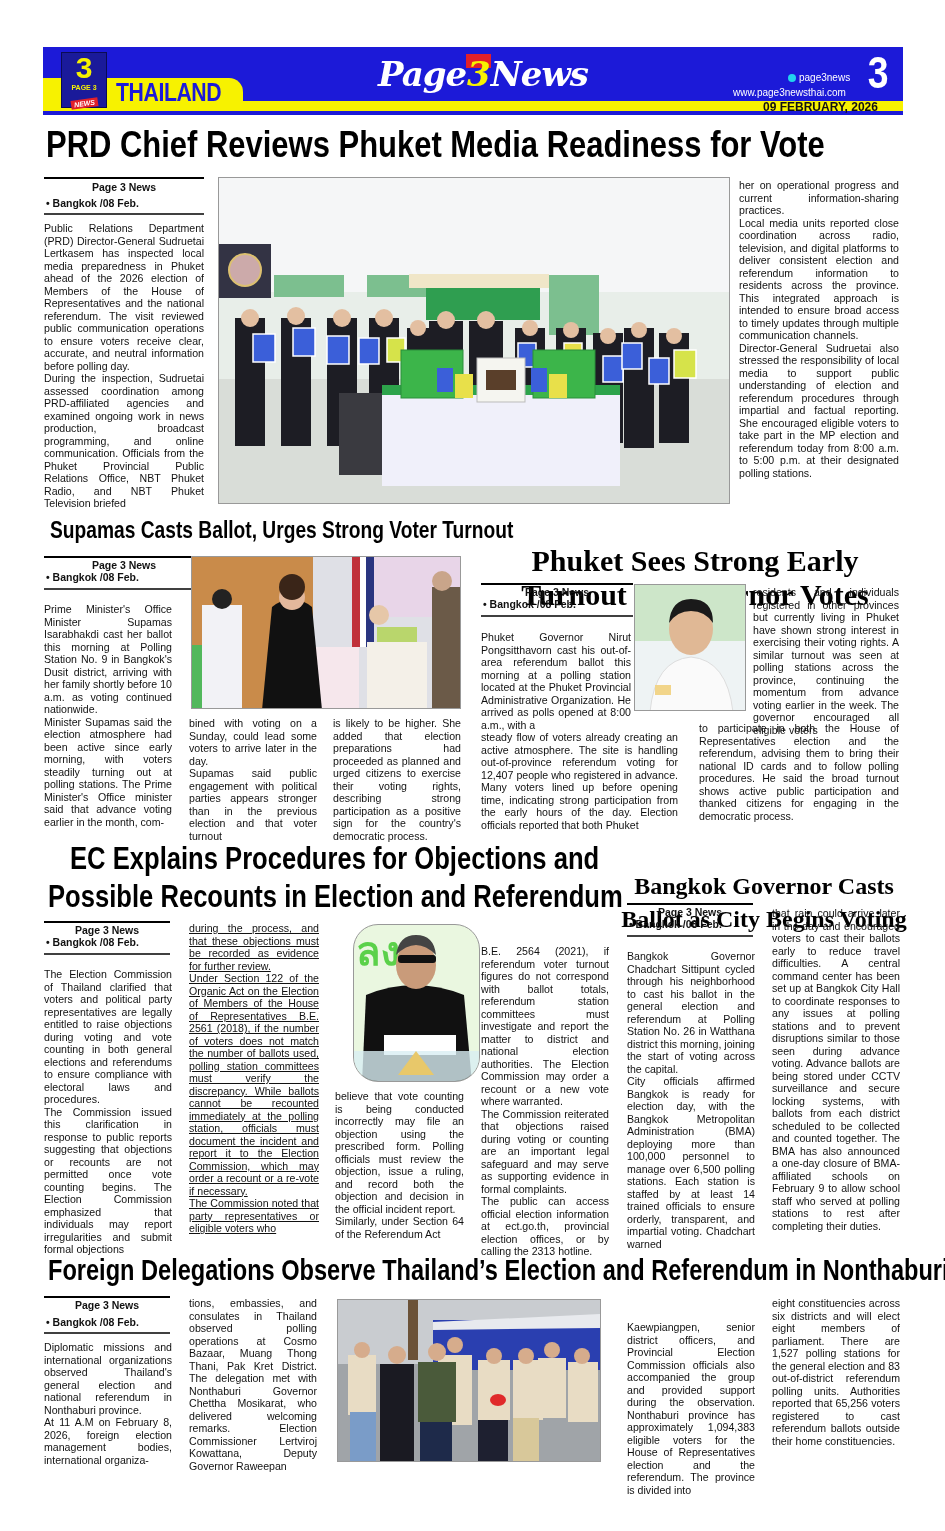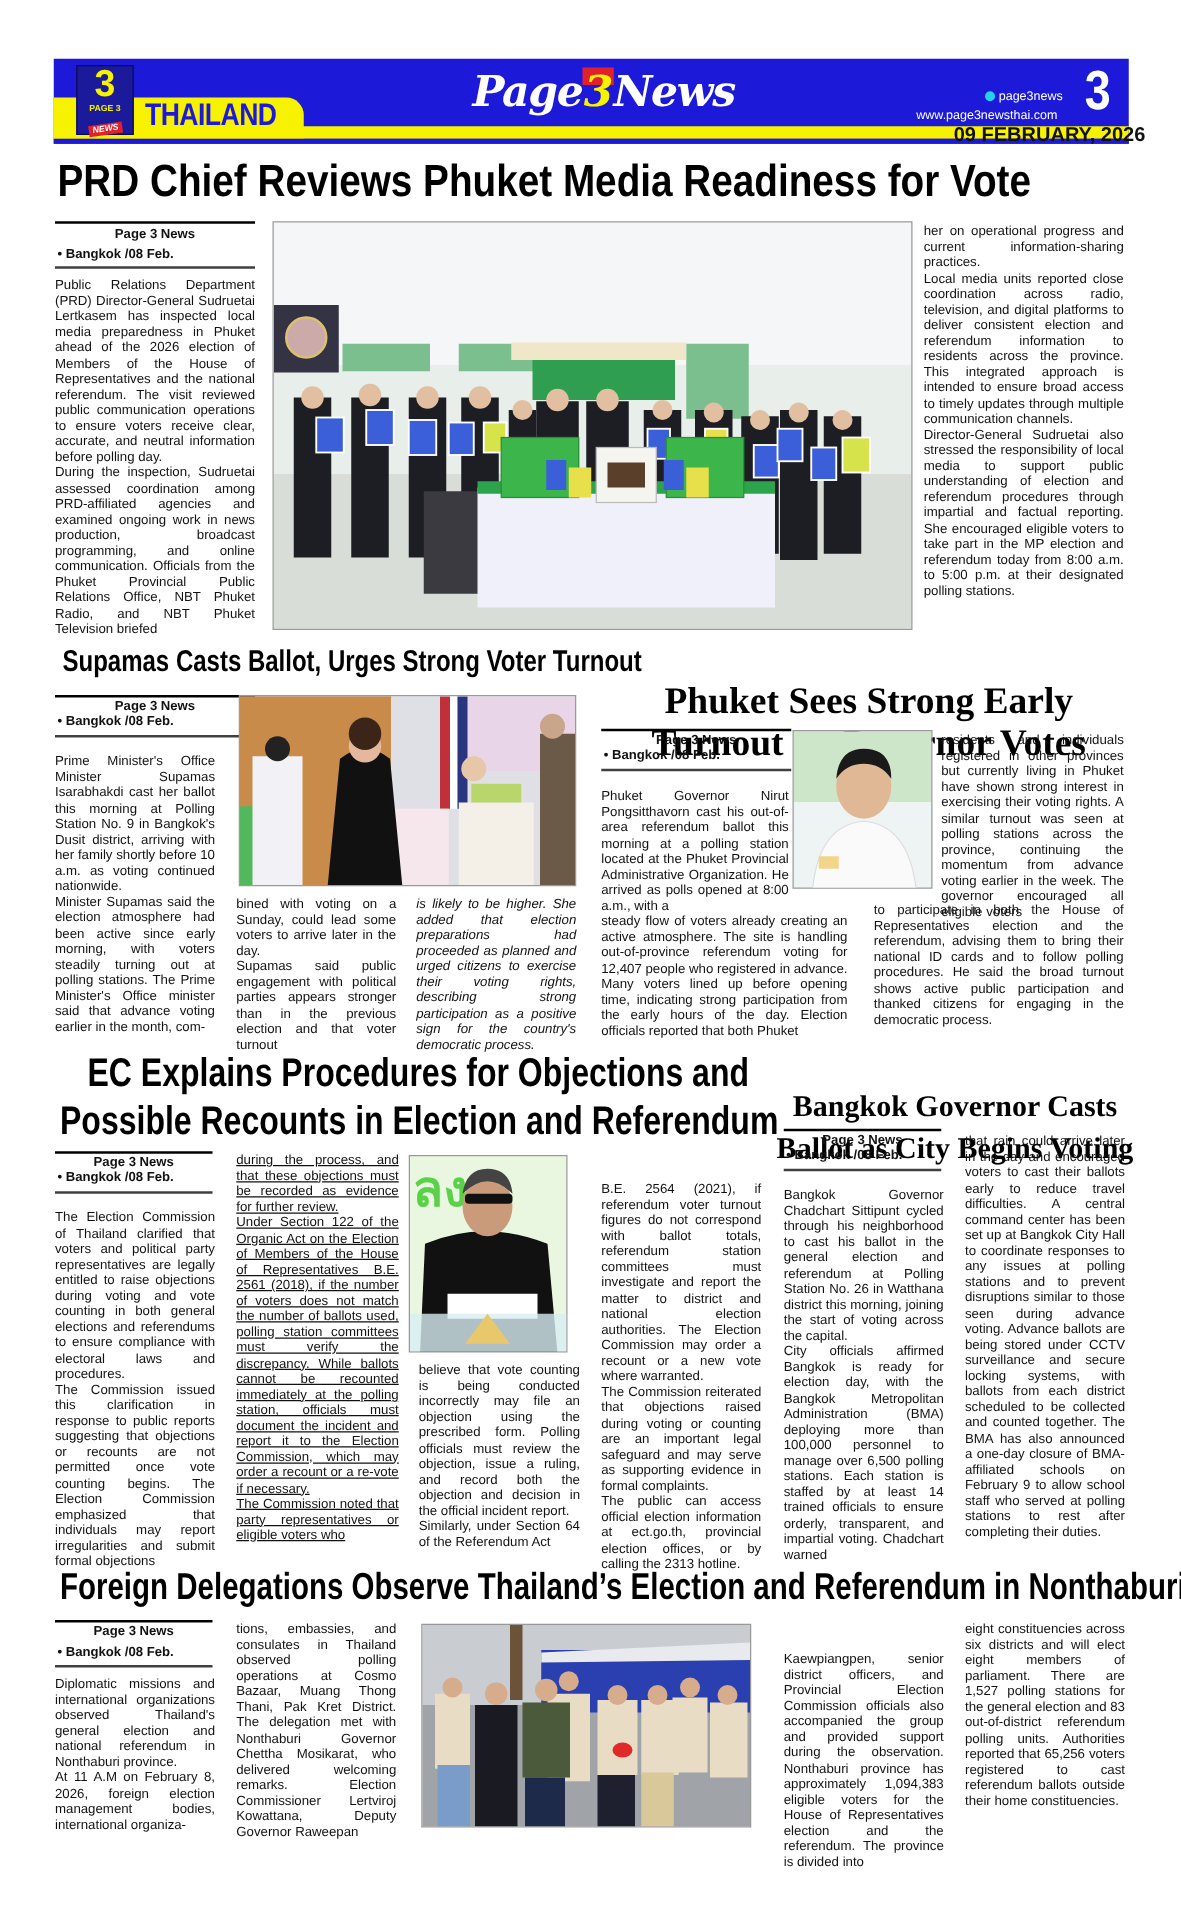--- a/index.html
+++ b/index.html
@@ -17,21 +17,21 @@
   .logo-3 { font-family: "Liberation Sans", sans-serif; font-weight: 900; font-size: 30px; line-height: 30px; color: #f7f200; }
   .logo-p3 { font-size: 7px; font-weight: bold; color: #f7f200; line-height: 9px; }
   .logo-news { display: inline-block; font-size: 7px; font-weight: bold; font-style: italic; color: #fff; background: #e2202a; padding: 0 3px; transform: rotate(-8deg); line-height: 9px; margin-top: 1px; }
   .mast-thailand { left: 116px; top: 78px; font-size: 25px; font-weight: bold; color: #1c1ad8; letter-spacing: -0.5px; transform: scaleX(0.85); transform-origin: left; }
   .mast-brand { left: 378px; top: 54px; font-family: "DejaVu Serif", serif; font-size: 34px; font-weight: bold; font-style: italic; color: #ffffff; letter-spacing: -1px; }
   .mast-brand .red3 { color: #f7f200; background: linear-gradient(#e2202a 0 35%, transparent 35%); padding: 0 1px; }
   .mast-social { left: 788px; top: 72px; font-size: 10px; color: #fff; }
   .mast-social .dot { display: inline-block; width: 8px; height: 8px; border-radius: 50%; background: #22d3ee; margin-right: 3px; vertical-align: -1px; }
   .mast-url { left: 733px; top: 87px; font-size: 10px; color: #fff; }
   .mast-pagenum { left: 866px; top: 50px; font-size: 44px; font-weight: bold; color: #fff; line-height: 46px; transform: scaleX(0.85); }
-  .mast-date { left: 763px; top: 100px; font-size: 16px; font-weight: bold; color: #111; }
+  .mast-date { left: 763px; top: 100px; font-size: 12px; font-weight: bold; color: #111; }
 
   
   .hl { font-family: "Liberation Sans", sans-serif; font-weight: bold; color: #000; white-space: nowrap; transform-origin: left top; }
   .hl-serif { font-family: "Liberation Serif", serif; font-weight: bold; color: #000; text-align: center; margin-top: 36px; }
 
   
   .byline { border-top: 2px solid #000; border-bottom: 2px solid #404040; font-weight: bold; font-size: 10.5px; }
   .byline .src { text-align: center; }
   .byline .loc { padding-left: 2px; }
 
@@ -178,21 +178,21 @@
     <circle cx="100" cy="30" r="13" fill="#3a2518"></circle>
     <rect x="240" y="30" width="30" height="123" fill="#6b5a48"></rect>
     <circle cx="250" cy="24" r="10" fill="#c9a58a"></circle>
   </svg>
 </div>
 
 <div class="abs col" style="left:189px; top:717px; width:128px;">
   <p>bined with voting on a Sunday, could lead some voters to arrive later in the day.</p>
   <p>Supamas said public engagement with political parties appears stronger than in the previous election and that voter turnout</p>
 </div>
-<div class="abs col" style="left:333px; top:717px; width:128px;font-style:italic;">
+<div class="abs col" style="left:333px; top:717px; width:128px;">
   <p>is likely to be higher. She added that election preparations had proceeded as planned and urged citizens to exercise their voting rights, describing strong participation as a positive sign for the country's democratic process.</p>
 </div>
 
 <div class="abs hl-serif" style="left:480px; top:508px; width:430px; font-size:30px; line-height:34px;">
   <div>Phuket Sees Strong Early</div>
   <div>Turnout as Governor Votes</div>
 </div>
 
 <div class="abs byline" style="left:481px; top:583px; width:152px; height:34px;">
   <div class="src" style="margin-top:1px;">Page 3 News</div>
@@ -231,21 +231,21 @@
 <div class="abs col" style="left:44px; top:968px; width:128px;">
   <p>The Election Commission of Thailand clarified that voters and political party representatives are legally entitled to raise objections during voting and vote counting in both general elections and referendums to ensure compliance with electoral laws and procedures.</p>
   <p>The Commission issued this clarification in response to public reports suggesting that objections or recounts are not permitted once vote counting begins. The Election Commission emphasized that individuals may report irregularities and submit formal objections</p>
 </div>
 <div class="abs col" style="left:189px; top:922px; width:130px;text-decoration:underline;">
   <p>during the process, and that these objections must be recorded as evidence for further review.</p>
   <p>Under Section 122 of the Organic Act on the Election of Members of the House of Representatives B.E. 2561 (2018), if the number of voters does not match the number of ballots used, polling station committees must verify the discrepancy. While ballots cannot be recounted immediately at the polling station, officials must document the incident and report it to the Election Commission, which may order a recount or a re-vote if necessary.</p>
   <p>The Commission noted that party representatives or eligible voters who</p>
 </div>
 
-<div class="abs photo" style="left:327px; top:924px; width:127px; height:158px; background:linear-gradient(#eaf7e0 0 100%);">
+<div class="abs photo" style="left:353px; top:924px; width:127px; height:158px; background:linear-gradient(#eaf7e0 0 100%);border-radius:25px;">
   <svg width="127" height="158" viewBox="0 0 127 158">
     <text x="2" y="40" font-size="40" font-weight="bold" fill="#5bd14a" font-family="Liberation Sans, sans-serif">ลง</text>
     <path d="M8 158 L12 70 Q60 50 110 70 L118 158 Z" fill="#111"></path>
     <ellipse cx="62" cy="40" rx="20" ry="24" fill="#c99b7a"></ellipse>
     <path d="M42 30 Q45 10 62 10 Q80 10 82 30 Q72 20 62 20 Q52 20 42 30 Z" fill="#444"></path>
     <rect x="44" y="30" width="38" height="8" rx="3" fill="#111"></rect>
     <rect x="30" y="110" width="72" height="20" fill="#fff"></rect>
     <rect x="0" y="126" width="127" height="32" fill="#d8eef2" opacity="0.8"></rect>
     <polygon points="62,126 80,150 44,150" fill="#e8c86a"></polygon>
   </svg>

